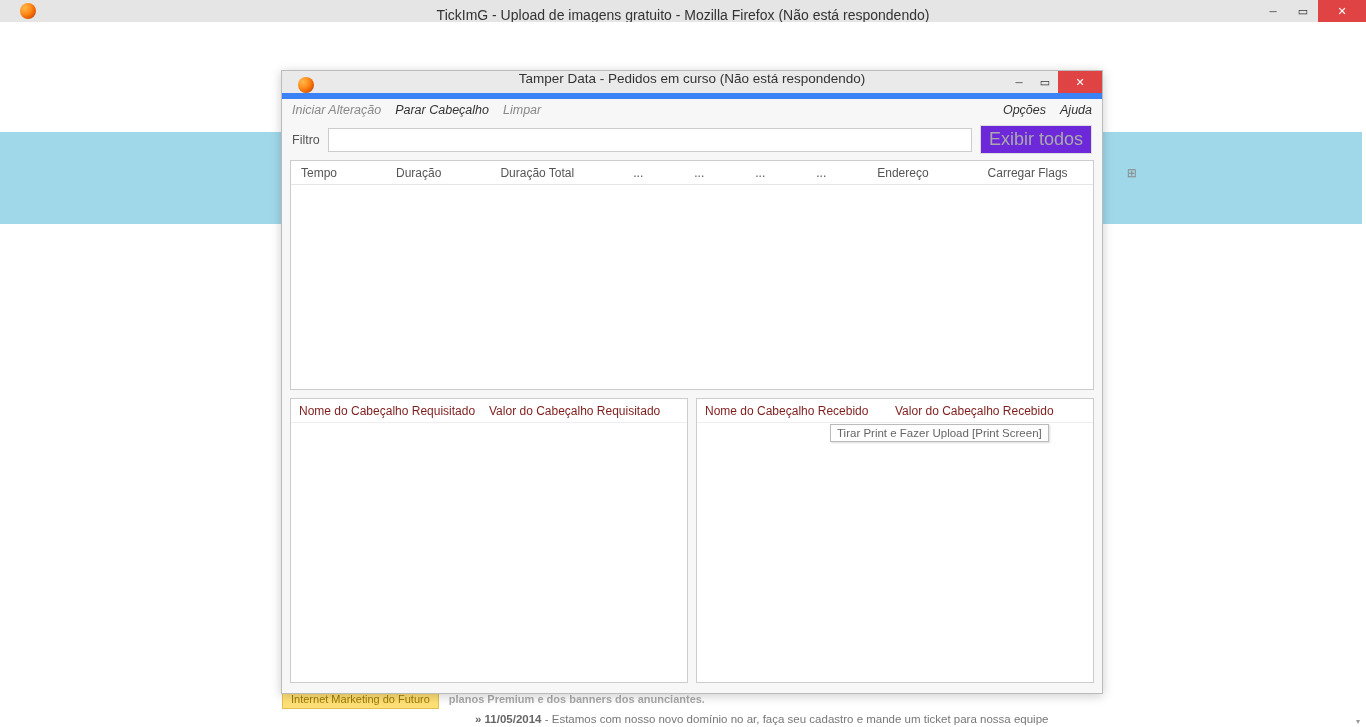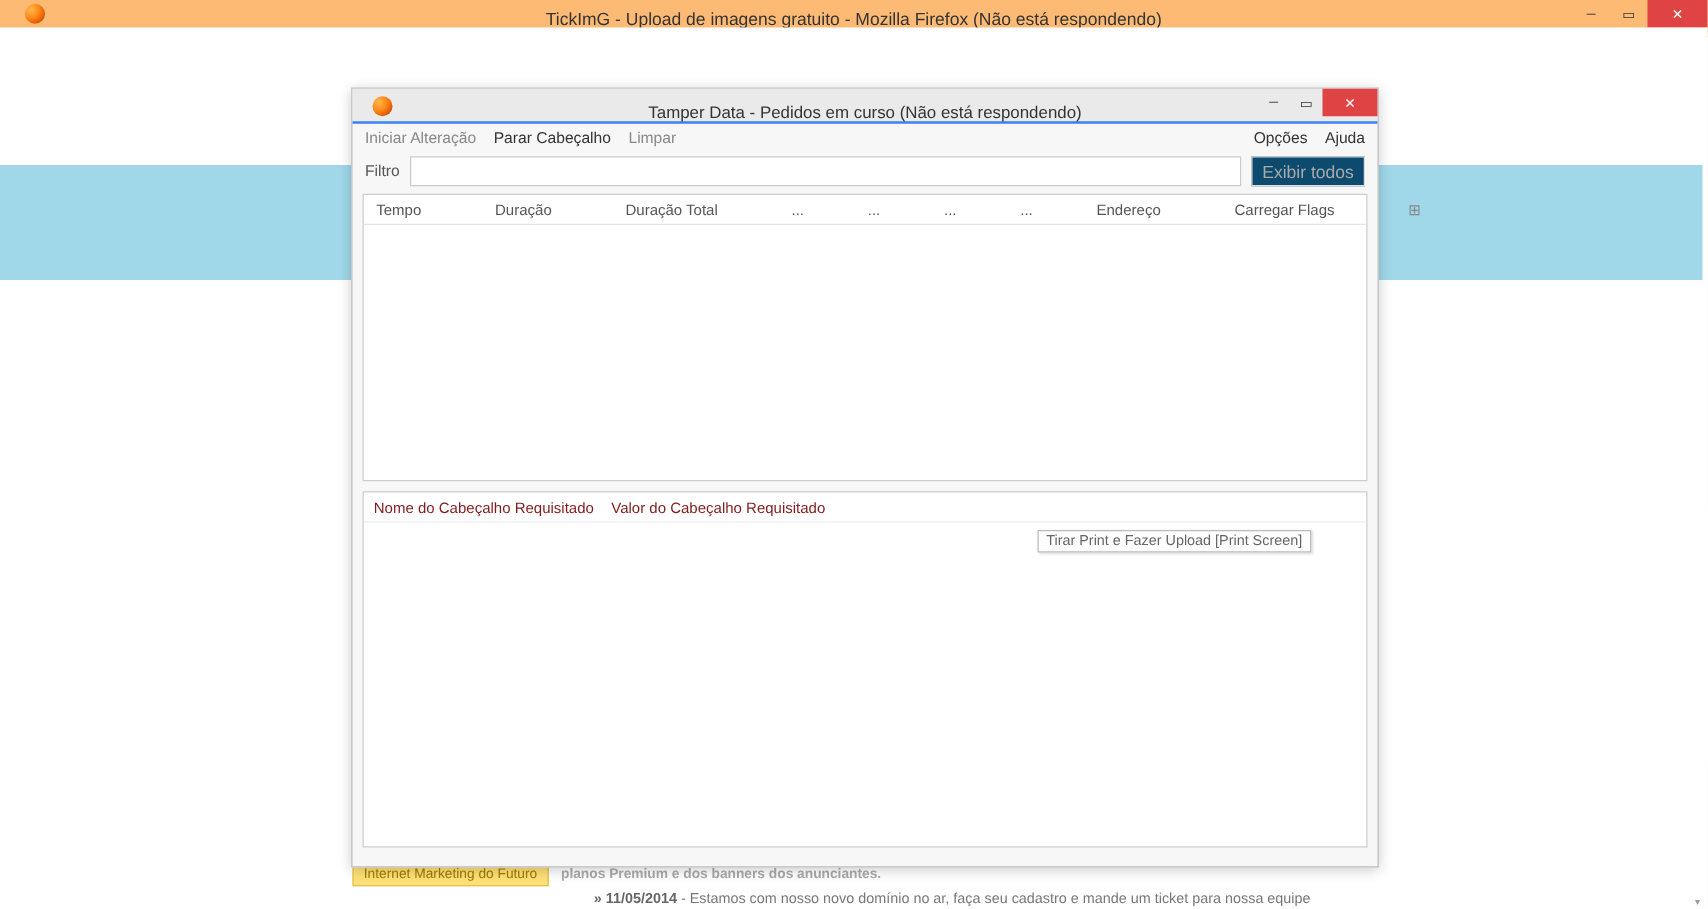--- a/index.html
+++ b/index.html
@@ -1,21 +1,21 @@
 <!DOCTYPE html>
 <html><head>
 <meta charset="utf-8">
 <style>
 * { margin: 0; padding: 0; box-sizing: border-box; font-family: "Segoe UI", Tahoma, sans-serif; }
 body { width: 1366px; height: 727px; background: #fff; overflow: hidden; position: relative; }
 
 
 .main-titlebar {
   height: 30px;
-  background: #fdba74;
+  background: #e5e5e5;
   display: flex;
   align-items: center;
   position: relative;
   border-bottom: 1px solid #ddd;
 }
 .main-titlebar .ff-icon { position: absolute; left: 20px; top: 3px; }
 .main-titlebar .title-text {
   flex: 1; text-align: center; font-size: 14px; color: #333;
 }
 .main-titlebar .win-controls { position: absolute; right: 0; top: 0; display: flex; height: 22px; }
@@ -40,53 +40,53 @@
 .dialog {
   position: absolute;
   left: 281px; top: 70px;
   width: 822px; height: 624px;
   background: #f7f7f7;
   border: 1px solid #bbb;
   box-shadow: 0 2px 10px rgba(0,0,0,0.2);
 }
 .dialog-titlebar {
   height: 28px; background: #eaeaea;
-  display: flex; align-items: flex-end; position: relative;
-  border-bottom: 2px solid #3b82f6;
+  display: flex; align-items: flex-start; position: relative;
+  border-bottom: 6px solid #3b82f6;
 }
 .dialog-titlebar .ff-icon { position: absolute; left: 16px; top: 6px; }
 .dialog-titlebar .title-text { flex: 1; text-align: center; font-size: 13.5px; color: #333; }
 .dialog-titlebar .win-controls { position: absolute; right: 0; top: 0; display: flex; height: 22px; }
 .dialog-titlebar .win-btn { width: 26px; height: 22px; }
 .dialog-titlebar .win-btn.close { width: 44px; }
 
 .dialog-body { padding: 0; }
 
 
 .menubar {
   display: flex; align-items: center;
   padding: 4px 10px; font-size: 12.5px; color: #555;
   justify-content: space-between;
 }
 .menubar-left, .menubar-right { display: flex; gap: 14px; }
-.menu-item { color: #888; cursor: default; }
+.menu-item { color: #888; cursor: default; font-style: italic; }
 .menu-item.active { color: #333; }
 
 
 .filter-row {
   display: flex; align-items: center; padding: 4px 10px; gap: 8px;
 }
 .filter-label { font-size: 12.5px; color: #555; }
 .filter-input {
   flex: 1; height: 24px; border: 1px solid #ccc; background: #fff;
   padding: 0 6px; font-size: 12.5px;
 }
 .show-all-btn {
-  font-size: 14px; color: #aaa; padding: 3px 8px;
-  background: #0c4a6e; border: 1px solid #ddd;
+  font-size: 18px; color: #aaa; padding: 3px 8px;
+  background: #6d28d9; border: 1px solid #ddd;
 }
 
 
 .request-table {
   margin: 2px 8px 0 8px;
   border: 1px solid #ccc; background: #fff;
   height: 230px;
 }
 .request-table .thead {
   display: flex; align-items: center;
@@ -225,17 +225,23 @@
       </div>
     </div>
 
     <div class="panels">
       <div class="panel">
         <div class="thead">
           <div class="th th1">Nome do Cabeçalho Requisitado</div>
           <div class="th th2">Valor do Cabeçalho Requisitado</div>
         </div>
       </div>
+      <div class="panel">
+        <div class="thead">
+          <div class="th th1">Nome do Cabeçalho Recebido</div>
+          <div class="th th2">Valor do Cabeçalho Recebido</div>
+        </div>
+      </div>
     </div>
   </div>
 </div>
 
 <div class="tooltip">Tirar Print e Fazer Upload [Print Screen]</div>
 
 </body></html>

